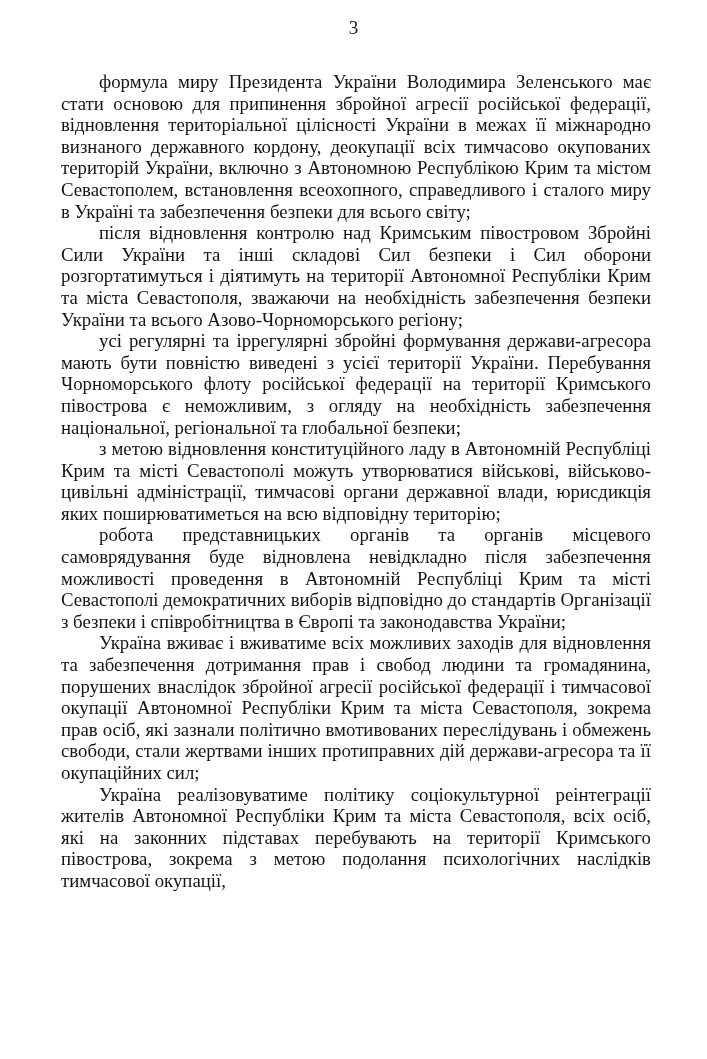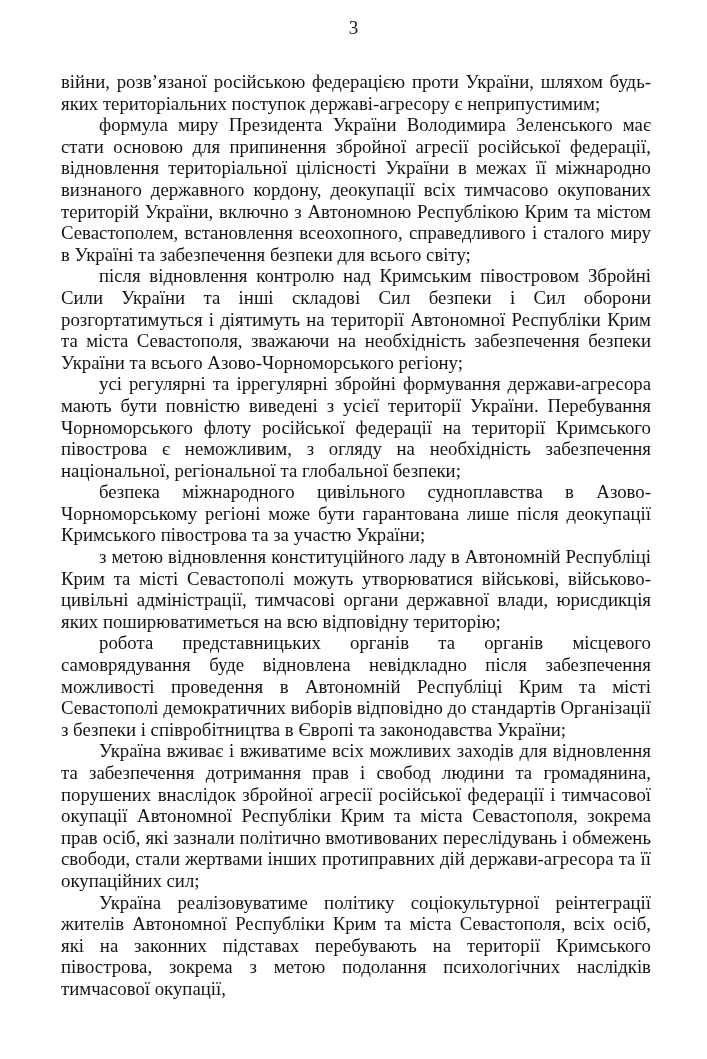--- a/index.html
+++ b/index.html
@@ -37,23 +37,21 @@
   .body-text p.indent {
     text-indent: 38px;
   }
 </style>
 </head>
 <body>
 
 <div class="page">
   <div class="page-number">3</div>
   <div class="body-text" id="document-body">
-      <p class="">війни, розв’язаної російською федерацією проти України, шляхом будь-яких територіальних поступок державі-агресору є неприпустимим;</p>
       <p class="indent">формула миру Президента України Володимира Зеленського має стати основою для припинення збройної агресії російської федерації, відновлення територіальної цілісності України в межах її міжнародно визнаного державного кордону, деокупації всіх тимчасово окупованих територій України, включно з Автономною Республікою Крим та містом Севастополем, встановлення всеохопного, справедливого і сталого миру в Україні та забезпечення безпеки для всього світу;</p>
       <p class="indent">після відновлення контролю над Кримським півостровом Збройні Сили України та інші складові Сил безпеки і Сил оборони розгортатимуться і діятимуть на території Автономної Республіки Крим та міста Севастополя, зважаючи на необхідність забезпечення безпеки України та всього Азово-Чорноморського регіону;</p>
       <p class="indent">усі регулярні та іррегулярні збройні формування держави-агресора мають бути повністю виведені з усієї території України. Перебування Чорноморського флоту російської федерації на території Кримського півострова є неможливим, з огляду на необхідність забезпечення національної, регіональної та глобальної безпеки;</p>
-      <p class="indent">безпека міжнародного цивільного судноплавства в Азово-Чорноморському регіоні може бути гарантована лише після деокупації Кримського півострова та за участю України;</p>
       <p class="indent">з метою відновлення конституційного ладу в Автономній Республіці Крим та місті Севастополі можуть утворюватися військові, військово-цивільні адміністрації, тимчасові органи державної влади, юрисдикція яких поширюватиметься на всю відповідну територію;</p>
       <p class="indent">робота представницьких органів та органів місцевого самоврядування буде відновлена невідкладно після забезпечення можливості проведення в Автономній Республіці Крим та місті Севастополі демократичних виборів відповідно до стандартів Організації з безпеки і співробітництва в Європі та законодавства України;</p>
       <p class="indent">Україна вживає і вживатиме всіх можливих заходів для відновлення та забезпечення дотримання прав і свобод людини та громадянина, порушених внаслідок збройної агресії російської федерації і тимчасової окупації Автономної Республіки Крим та міста Севастополя, зокрема прав осіб, які зазнали політично вмотивованих переслідувань і обмежень свободи, стали жертвами інших протиправних дій держави-агресора та її окупаційних сил;</p>
       <p class="indent">Україна реалізовуватиме політику соціокультурної реінтеграції жителів Автономної Республіки Крим та міста Севастополя, всіх осіб, які на законних підставах перебувають на території Кримського півострова, зокрема з метою подолання психологічних наслідків тимчасової окупації,</p>
     </div>
 </div>
 
 </body></html>

